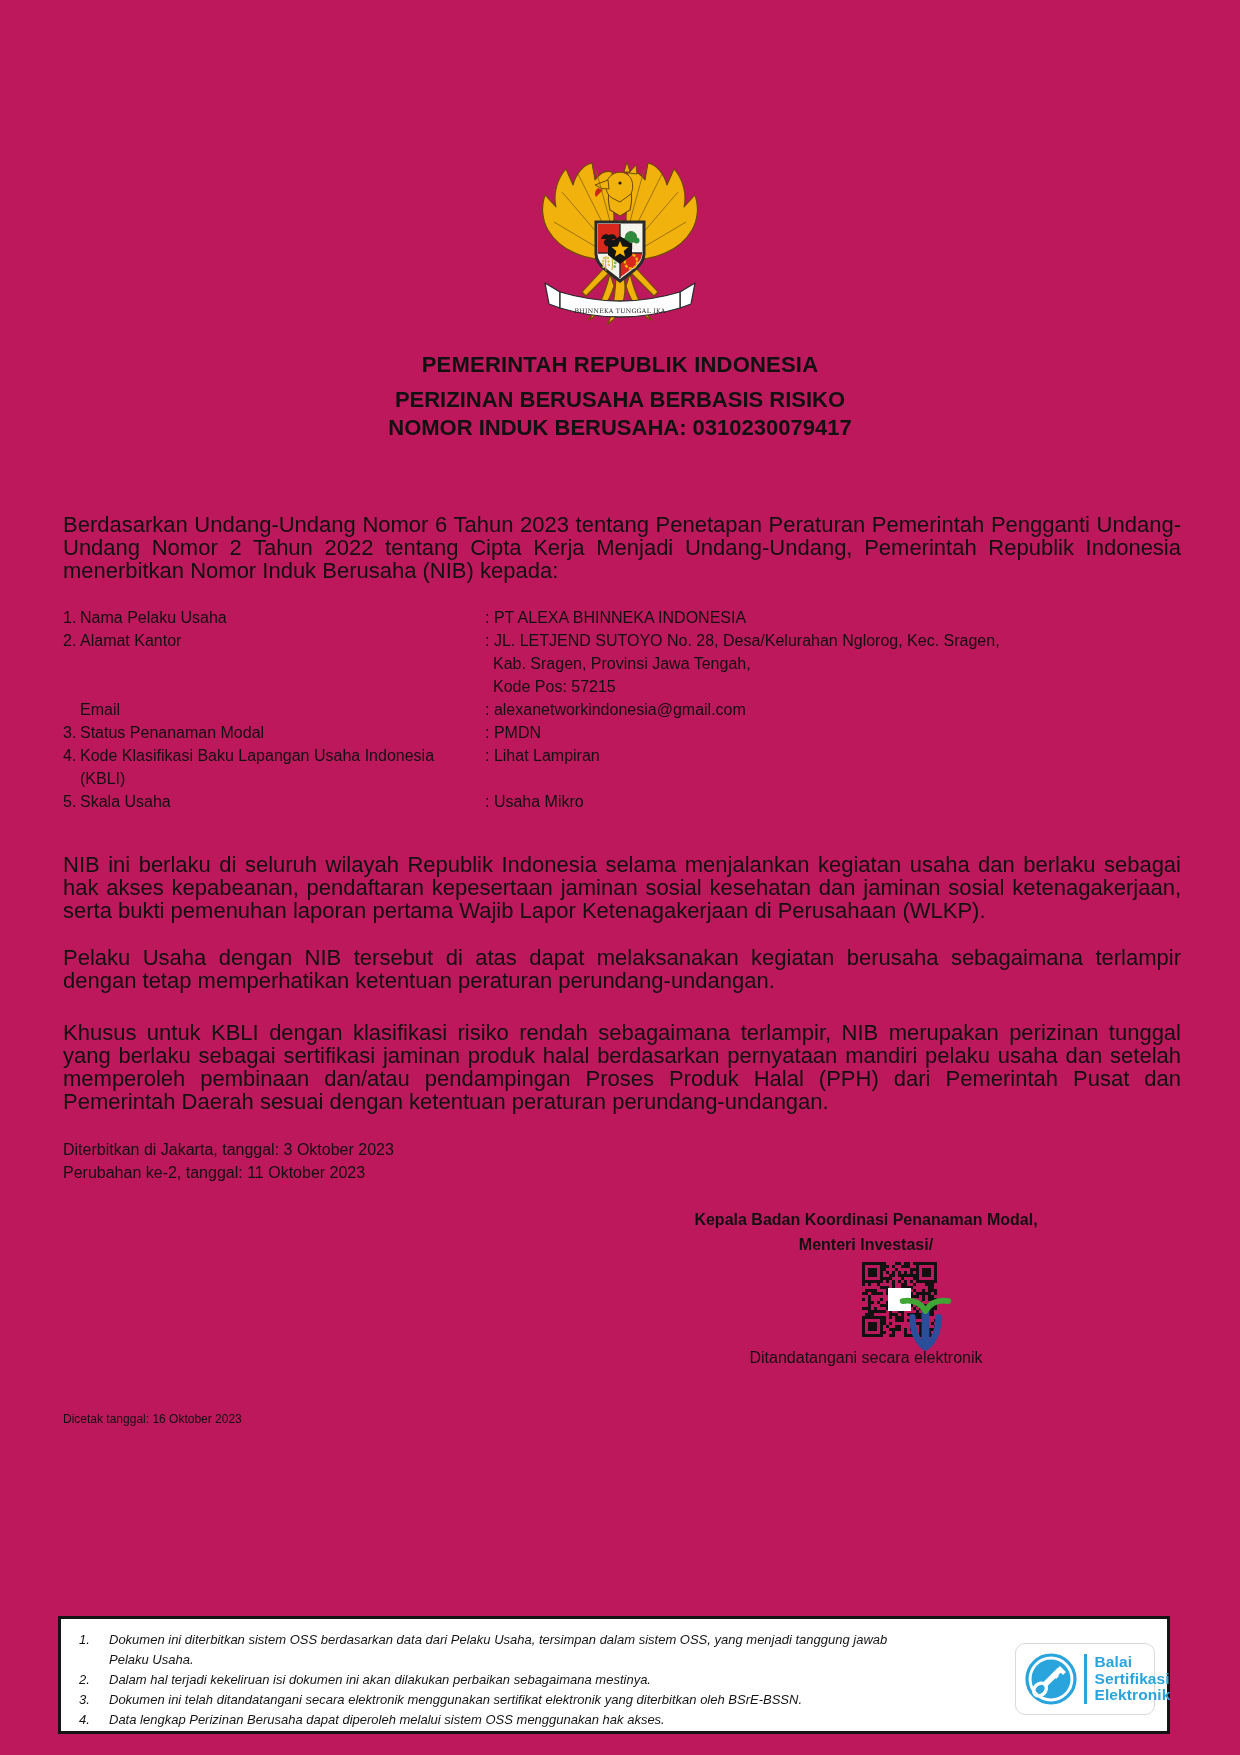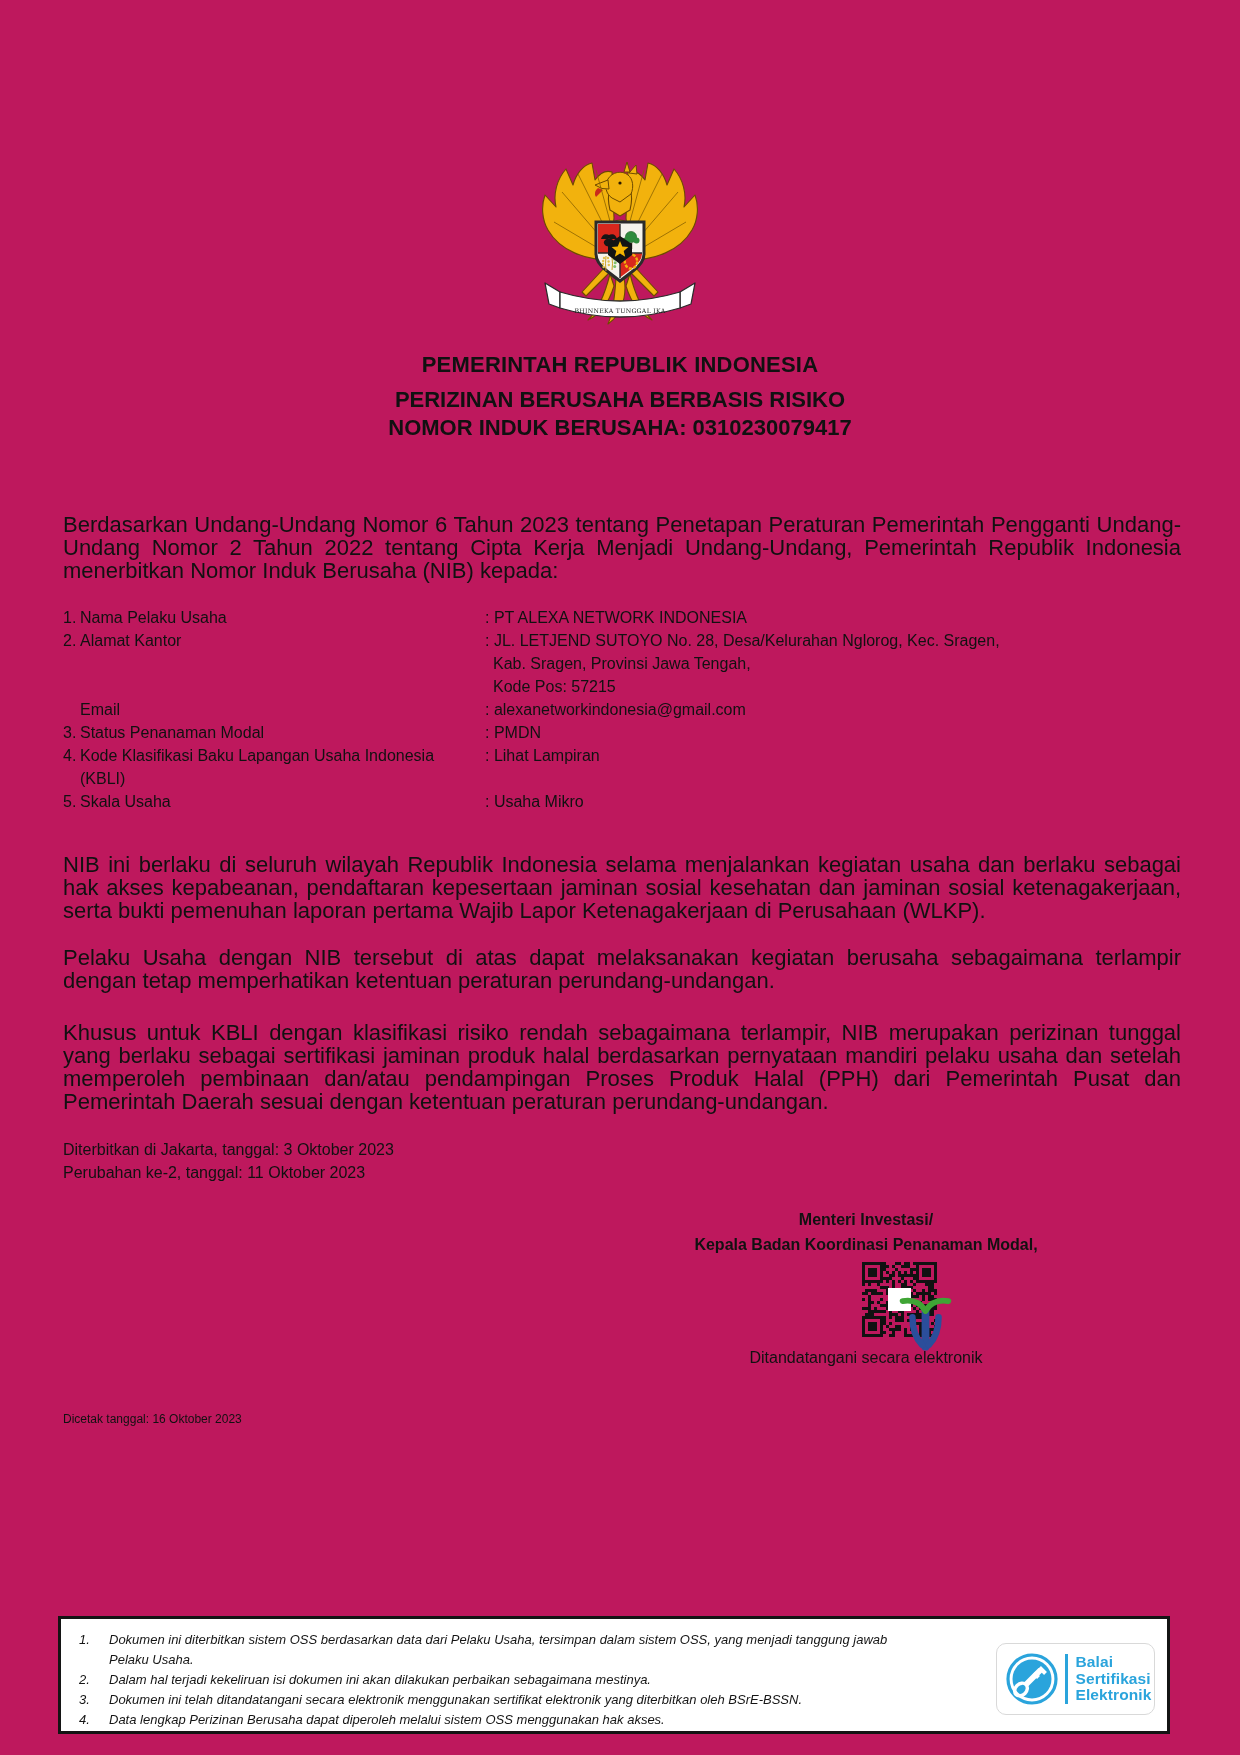--- a/index.html
+++ b/index.html
@@ -39,21 +39,21 @@
   .sig-caption { margin-top:10px; line-height:22px; }
 
   .printed { position:absolute; top:1408px; left:63px; font-size:12px; line-height:23px; }
 
   .foot-box { position:absolute; top:1616px; left:58px; width:1112px; height:118px;
               border:3px solid #141414; background:#fff; padding:11px 0 0 12px; }
   .note { display:flex; font-size:13px; font-style:italic; line-height:20px; color:#151515; }
   .note-num { width:36px; flex:none; padding-left:6px; }
   .note-text { max-width:812px; }
 
-  .bsre-card { position:absolute; right:12px; top:24px; width:159px; height:72px;
+  .bsre-card { position:absolute; right:12px; top:24px; width:140px; height:72px;
                background:#fff; border:1.5px solid #d9d9d9; border-radius:10px;
                display:flex; align-items:center; padding:0 8px 0 9px; }
   .bsre-key { width:52px; height:52px; flex:none; }
   .bsre-div { width:2.5px; height:50px; background:#2AA4DC; margin:0 8px 0 7px; flex:none; }
   .bsre-text { font-weight:bold; font-size:15.5px; line-height:16.5px; color:#2AA4DC; letter-spacing:0.1px; }
 </style>
 </head>
 <body>
 
 <div class="page">
@@ -136,21 +136,21 @@
   </div>
 
   <div class="para" id="intro">Berdasarkan Undang-Undang Nomor 6 Tahun 2023 tentang Penetapan Peraturan Pemerintah Pengganti Undang-Undang Nomor 2 Tahun 2022 tentang Cipta Kerja Menjadi Undang-Undang, Pemerintah Republik Indonesia menerbitkan Nomor Induk Berusaha (NIB) kepada:</div>
 
   <div class="fields">
     <div class="frow">
       <span class="fcell-label">
           <span class="fnum">1.</span>
           <span>Nama Pelaku Usaha</span>
         </span>
-      <span class="fcell-value">: PT ALEXA NETWORK INDONESIA</span>
+      <span class="fcell-value">: PT ALEXA BHINNEKA INDONESIA</span>
     </div>
     <div class="frow">
       <span class="fcell-label">
           <span class="fnum">2.</span>
           <span>Alamat Kantor</span>
         </span>
       <span class="fcell-value">: JL. LETJEND SUTOYO No. 28, Desa/Kelurahan Nglorog, Kec. Sragen,</span>
     </div>
     <div class="frow cont">
       <span class="fcell-label">
@@ -206,22 +206,22 @@
   <div class="para" id="p-nib">NIB ini berlaku di seluruh wilayah Republik Indonesia selama menjalankan kegiatan usaha dan berlaku sebagai hak akses kepabeanan, pendaftaran kepesertaan jaminan sosial kesehatan dan jaminan sosial ketenagakerjaan, serta bukti pemenuhan laporan pertama Wajib Lapor Ketenagakerjaan di Perusahaan (WLKP).</div>
   <div class="para" id="p-pel">Pelaku Usaha dengan NIB tersebut di atas dapat melaksanakan kegiatan berusaha sebagaimana terlampir dengan tetap memperhatikan ketentuan peraturan perundang-undangan.</div>
   <div class="para" id="p-khu">Khusus untuk KBLI dengan klasifikasi risiko rendah sebagaimana terlampir, NIB merupakan perizinan tunggal yang berlaku sebagai sertifikasi jaminan produk halal berdasarkan pernyataan mandiri pelaku usaha dan setelah memperoleh pembinaan dan/atau pendampingan Proses Produk Halal (PPH) dari Pemerintah Pusat dan Pemerintah Daerah sesuai dengan ketentuan peraturan perundang-undangan.</div>
 
   <div class="issued">
     <div>Diterbitkan di Jakarta, tanggal: 3 Oktober 2023</div>
     <div>Perubahan ke-2, tanggal: 11 Oktober 2023</div>
   </div>
 
   <div class="sig">
+    <div class="sig-line">Kepala Badan Koordinasi Penanaman Modal,</div>
     <div class="sig-line">Menteri Investasi/</div>
-    <div class="sig-line">Kepala Badan Koordinasi Penanaman Modal,</div>
     <div class="qr">
       <svg id="qr-svg" viewBox="0 0 25 25" shape-rendering="crispEdges">
           <path d="M0 0h1v1h-1zM1 0h1v1h-1zM2 0h1v1h-1zM3 0h1v1h-1zM4 0h1v1h-1zM5 0h1v1h-1zM6 0h1v1h-1zM7 0h1v1h-1zM11 0h1v1h-1zM12 0h1v1h-1zM14 0h1v1h-1zM15 0h1v1h-1zM17 0h1v1h-1zM18 0h1v1h-1zM19 0h1v1h-1zM20 0h1v1h-1zM21 0h1v1h-1zM22 0h1v1h-1zM23 0h1v1h-1zM24 0h1v1h-1zM0 1h1v1h-1zM6 1h1v1h-1zM7 1h1v1h-1zM8 1h1v1h-1zM10 1h1v1h-1zM13 1h1v1h-1zM14 1h1v1h-1zM15 1h1v1h-1zM18 1h1v1h-1zM24 1h1v1h-1zM0 2h1v1h-1zM2 2h1v1h-1zM3 2h1v1h-1zM4 2h1v1h-1zM6 2h1v1h-1zM7 2h1v1h-1zM11 2h1v1h-1zM16 2h1v1h-1zM17 2h1v1h-1zM18 2h1v1h-1zM20 2h1v1h-1zM21 2h1v1h-1zM22 2h1v1h-1zM24 2h1v1h-1zM0 3h1v1h-1zM2 3h1v1h-1zM3 3h1v1h-1zM4 3h1v1h-1zM6 3h1v1h-1zM8 3h1v1h-1zM10 3h1v1h-1zM12 3h1v1h-1zM14 3h1v1h-1zM16 3h1v1h-1zM18 3h1v1h-1zM20 3h1v1h-1zM21 3h1v1h-1zM22 3h1v1h-1zM24 3h1v1h-1zM0 4h1v1h-1zM2 4h1v1h-1zM3 4h1v1h-1zM4 4h1v1h-1zM6 4h1v1h-1zM9 4h1v1h-1zM10 4h1v1h-1zM12 4h1v1h-1zM13 4h1v1h-1zM14 4h1v1h-1zM15 4h1v1h-1zM16 4h1v1h-1zM17 4h1v1h-1zM18 4h1v1h-1zM20 4h1v1h-1zM21 4h1v1h-1zM22 4h1v1h-1zM24 4h1v1h-1zM0 5h1v1h-1zM6 5h1v1h-1zM7 5h1v1h-1zM8 5h1v1h-1zM9 5h1v1h-1zM13 5h1v1h-1zM17 5h1v1h-1zM18 5h1v1h-1zM24 5h1v1h-1zM0 6h1v1h-1zM1 6h1v1h-1zM2 6h1v1h-1zM3 6h1v1h-1zM4 6h1v1h-1zM5 6h1v1h-1zM6 6h1v1h-1zM8 6h1v1h-1zM10 6h1v1h-1zM12 6h1v1h-1zM14 6h1v1h-1zM16 6h1v1h-1zM18 6h1v1h-1zM19 6h1v1h-1zM20 6h1v1h-1zM21 6h1v1h-1zM22 6h1v1h-1zM23 6h1v1h-1zM24 6h1v1h-1zM0 7h1v1h-1zM2 7h1v1h-1zM5 7h1v1h-1zM10 7h1v1h-1zM13 7h1v1h-1zM14 7h1v1h-1zM17 7h1v1h-1zM21 7h1v1h-1zM22 7h1v1h-1zM23 7h1v1h-1zM6 8h1v1h-1zM7 8h1v1h-1zM8 8h1v1h-1zM10 8h1v1h-1zM13 8h1v1h-1zM14 8h1v1h-1zM15 8h1v1h-1zM16 8h1v1h-1zM22 8h1v1h-1zM23 8h1v1h-1zM1 9h1v1h-1zM2 9h1v1h-1zM3 9h1v1h-1zM4 9h1v1h-1zM8 9h1v1h-1zM17 9h1v1h-1zM20 9h1v1h-1zM22 9h1v1h-1zM23 9h1v1h-1zM24 9h1v1h-1zM0 10h1v1h-1zM1 10h1v1h-1zM3 10h1v1h-1zM4 10h1v1h-1zM5 10h1v1h-1zM6 10h1v1h-1zM8 10h1v1h-1zM16 10h1v1h-1zM18 10h1v1h-1zM19 10h1v1h-1zM20 10h1v1h-1zM21 10h1v1h-1zM22 10h1v1h-1zM24 10h1v1h-1zM2 11h1v1h-1zM16 11h1v1h-1zM17 11h1v1h-1zM18 11h1v1h-1zM20 11h1v1h-1zM22 11h1v1h-1zM23 11h1v1h-1zM0 12h1v1h-1zM2 12h1v1h-1zM6 12h1v1h-1zM20 12h1v1h-1zM22 12h1v1h-1zM23 12h1v1h-1zM24 12h1v1h-1zM2 13h1v1h-1zM3 13h1v1h-1zM5 13h1v1h-1zM8 13h1v1h-1zM19 13h1v1h-1zM23 13h1v1h-1zM24 13h1v1h-1zM2 14h1v1h-1zM6 14h1v1h-1zM7 14h1v1h-1zM8 14h1v1h-1zM16 14h1v1h-1zM18 14h1v1h-1zM19 14h1v1h-1zM20 14h1v1h-1zM21 14h1v1h-1zM23 14h1v1h-1zM24 14h1v1h-1zM0 15h1v1h-1zM1 15h1v1h-1zM2 15h1v1h-1zM4 15h1v1h-1zM8 15h1v1h-1zM17 15h1v1h-1zM19 15h1v1h-1zM20 15h1v1h-1zM22 15h1v1h-1zM23 15h1v1h-1zM24 15h1v1h-1zM2 16h1v1h-1zM3 16h1v1h-1zM4 16h1v1h-1zM5 16h1v1h-1zM6 16h1v1h-1zM7 16h1v1h-1zM9 16h1v1h-1zM12 16h1v1h-1zM13 16h1v1h-1zM18 16h1v1h-1zM20 16h1v1h-1zM21 16h1v1h-1zM22 16h1v1h-1zM23 16h1v1h-1zM1 17h1v1h-1zM2 17h1v1h-1zM3 17h1v1h-1zM9 17h1v1h-1zM10 17h1v1h-1zM11 17h1v1h-1zM13 17h1v1h-1zM15 17h1v1h-1zM16 17h1v1h-1zM17 17h1v1h-1zM18 17h1v1h-1zM19 17h1v1h-1zM20 17h1v1h-1zM22 17h1v1h-1zM23 17h1v1h-1zM0 18h1v1h-1zM1 18h1v1h-1zM2 18h1v1h-1zM3 18h1v1h-1zM4 18h1v1h-1zM5 18h1v1h-1zM6 18h1v1h-1zM7 18h1v1h-1zM9 18h1v1h-1zM11 18h1v1h-1zM12 18h1v1h-1zM13 18h1v1h-1zM17 18h1v1h-1zM18 18h1v1h-1zM19 18h1v1h-1zM20 18h1v1h-1zM0 19h1v1h-1zM6 19h1v1h-1zM7 19h1v1h-1zM11 19h1v1h-1zM12 19h1v1h-1zM13 19h1v1h-1zM15 19h1v1h-1zM16 19h1v1h-1zM17 19h1v1h-1zM21 19h1v1h-1zM24 19h1v1h-1zM0 20h1v1h-1zM2 20h1v1h-1zM3 20h1v1h-1zM4 20h1v1h-1zM6 20h1v1h-1zM7 20h1v1h-1zM9 20h1v1h-1zM16 20h1v1h-1zM17 20h1v1h-1zM18 20h1v1h-1zM19 20h1v1h-1zM20 20h1v1h-1zM23 20h1v1h-1zM0 21h1v1h-1zM2 21h1v1h-1zM3 21h1v1h-1zM4 21h1v1h-1zM6 21h1v1h-1zM8 21h1v1h-1zM11 21h1v1h-1zM12 21h1v1h-1zM16 21h1v1h-1zM19 21h1v1h-1zM20 21h1v1h-1zM24 21h1v1h-1zM0 22h1v1h-1zM2 22h1v1h-1zM3 22h1v1h-1zM4 22h1v1h-1zM6 22h1v1h-1zM9 22h1v1h-1zM10 22h1v1h-1zM11 22h1v1h-1zM12 22h1v1h-1zM14 22h1v1h-1zM16 22h1v1h-1zM17 22h1v1h-1zM19 22h1v1h-1zM20 22h1v1h-1zM21 22h1v1h-1zM22 22h1v1h-1zM23 22h1v1h-1zM24 22h1v1h-1zM0 23h1v1h-1zM6 23h1v1h-1zM7 23h1v1h-1zM10 23h1v1h-1zM14 23h1v1h-1zM19 23h1v1h-1zM21 23h1v1h-1zM22 23h1v1h-1zM24 23h1v1h-1zM0 24h1v1h-1zM1 24h1v1h-1zM2 24h1v1h-1zM3 24h1v1h-1zM4 24h1v1h-1zM5 24h1v1h-1zM6 24h1v1h-1zM9 24h1v1h-1zM10 24h1v1h-1zM14 24h1v1h-1zM15 24h1v1h-1zM16 24h1v1h-1zM17 24h1v1h-1zM18 24h1v1h-1zM19 24h1v1h-1zM20 24h1v1h-1zM21 24h1v1h-1zM22 24h1v1h-1zM23 24h1v1h-1zM24 24h1v1h-1z" fill="#111"></path>
         </svg>
       <div class="qr-logo">
         <svg viewBox="0 0 23 23" fill="none" stroke-linecap="round">
           <path d="M11.5 7 V18" stroke="#2B4E9B" stroke-width="2.4"></path>
           <path d="M7.5 9 C7.5 13 8.5 15.5 10.5 17.5" stroke="#2B4E9B" stroke-width="2"></path>
           <path d="M15.5 9 C15.5 13 14.5 15.5 12.5 17.5" stroke="#2B4E9B" stroke-width="2"></path>
           <path d="M11.5 7 C10 4.5 7.5 3.5 4.5 4" stroke="#3FA535" stroke-width="1.8"></path>

